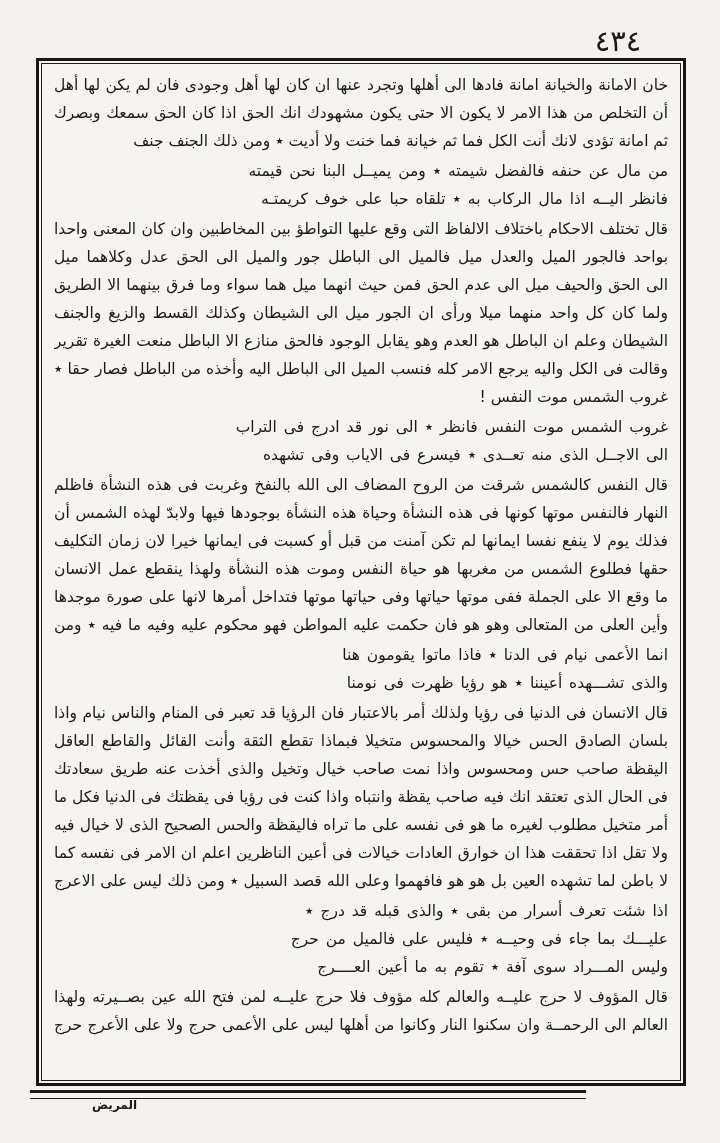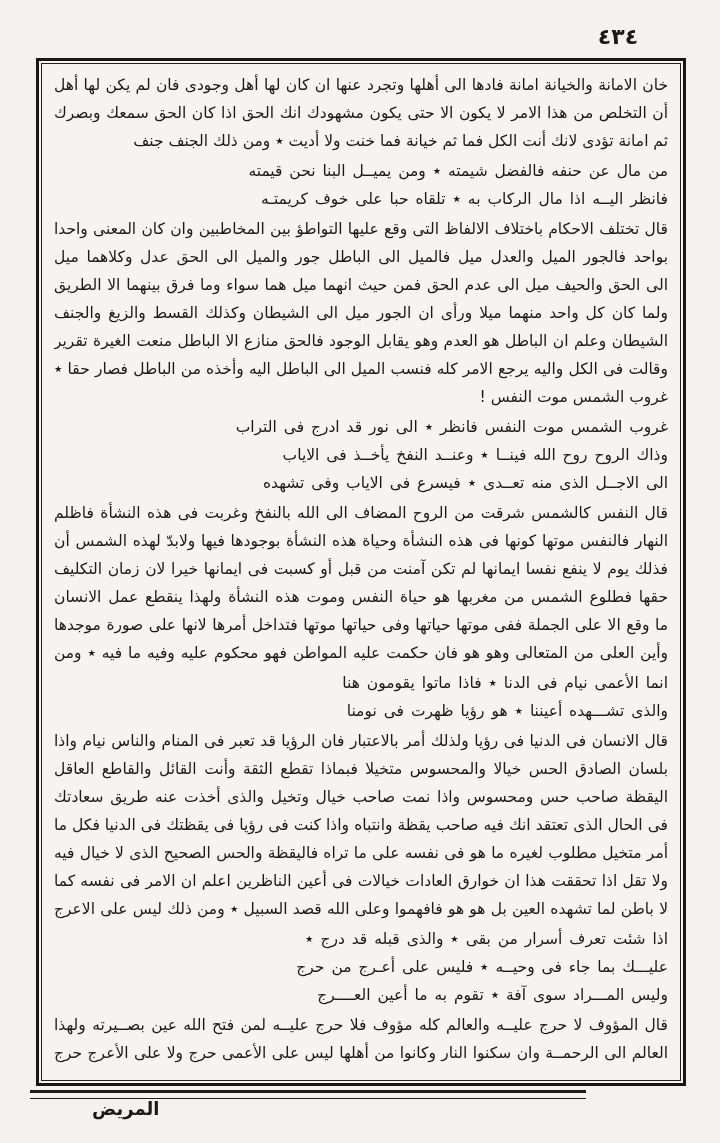--- a/index.html
+++ b/index.html
@@ -14,22 +14,22 @@
     font-family: "DejaVu Sans", sans-serif;
     color: #1b1a18;
     overflow: hidden;
   }
   .page-number {
     position: absolute;
     top: 24px;
     left: 578px;
     width: 80px;
     text-align: center;
-    font-size: 22px;
-    font-weight: bold;
+    font-size: 29px;
+    font-weight: normal;
     letter-spacing: 1px;
     direction: rtl;
   }
   .frame-outer {
     position: absolute;
     left: 36px;
     top: 58px;
     width: 650px;
     height: 1028px;
     border: 3px solid #181714;
@@ -75,21 +75,21 @@
     top: 1090px;
     width: 556px;
     height: 5px;
     border-top: 3px solid #1c1b18;
     border-bottom: 1px solid #1c1b18;
   }
   .catchword {
     position: absolute;
     left: 92px;
     top: 1098px;
-    font-size: 18px;
+    font-size: 12px;
     font-weight: bold;
     direction: rtl;
   }
 </style>
 </head>
 <body>
 
 <div class="page-number">٤٣٤</div>
 
 <div class="frame-outer">
@@ -108,21 +108,20 @@
           <div class="prose-line">قال تختلف الاحكام باختلاف الالفاظ التى وقع عليها التواطؤ بين المخاطبين وان كان المعنى واحدا فالمصرف ليس</div>
           <div class="prose-line">بواحد فالجور الميل والعدل ميل فالميل الى الباطل جور والميل الى الحق عدل وكلاهما ميل وكذلك الدين الحنيفى ميل</div>
           <div class="prose-line">الى الحق والحيف ميل الى عدم الحق فمن حيث انهما ميل هما سواء وما فرق بينهما الا الطريق ولذلك ذكر الله نجدين</div>
           <div class="prose-line">ولما كان كل واحد منهما ميلا ورأى ان الجور ميل الى الشيطان وكذلك القسط والزيغ والجنف وكل ميل الى</div>
           <div class="prose-line">الشيطان وعلم ان الباطل هو العدم وهو يقابل الوجود فالحق منازع الا الباطل منعت الغيرة تقرير ذلك فحكمت</div>
           <div class="prose-line">وقالت فى الكل واليه يرجع الامر كله فنسب الميل الى الباطل اليه وأخذه من الباطل فصار حقا ٭ ومن ذلك فى</div>
           <div class="prose-line short">غروب الشمس موت النفس !</div>
         </div>
         <div class="verse-block">
           <div class="verse-line">غروب الشمس موت النفس فانظر ٭ الى نور قد ادرج فى التراب</div>
-          <div class="verse-line">وذاك الروح روح الله فينــا ٭ وعنــد النفخ يأخــذ فى الاياب</div>
           <div class="verse-line">الى الاجــل الذى منه تعــدى ٭ فيسرع فى الاياب وفى تشهده</div>
         </div>
         <div class="prose-block">
           <div class="prose-line">قال النفس كالشمس شرقت من الروح المضاف الى الله بالنفخ وغربت فى هذه النشأة فاظلم الجو فقيل جاء الليل وادبر</div>
           <div class="prose-line">النهار فالنفس موتها كونها فى هذه النشأة وحياة هذه النشأة بوجودها فيها ولابدّ لهذه الشمس أن تطلع من مغربها</div>
           <div class="prose-line">فذلك يوم لا ينفع نفسا ايمانها لم تكن آمنت من قبل أو كسبت فى ايمانها خيرا لان زمان التكليف ذهب وانقضى فى</div>
           <div class="prose-line">حقها فطلوع الشمس من مغربها هو حياة النفس وموت هذه النشأة ولهذا ينقطع عمل الانسان بالموت لان الخطاب</div>
           <div class="prose-line">ما وقع الا على الجملة ففى موتها حياتها وفى حياتها موتها فتداخل أمرها لانها على صورة موجدها أين الكبير من المتكبر</div>
           <div class="prose-line">وأين العلى من المتعالى وهو هو فان حكمت عليه المواطن فهو محكوم عليه وفيه ما فيه ٭ ومن ذلك زينة الدنيا رؤيا</div>
         </div>
@@ -134,21 +133,21 @@
           <div class="prose-line">قال الانسان فى الدنيا فى رؤيا ولذلك أمر بالاعتبار فان الرؤيا قد تعبر فى المنام والناس نيام واذا ماتوا انتبهوا فاذا كان</div>
           <div class="prose-line">بلسان الصادق الحس خيالا والمحسوس متخيلا فبماذا تقطع الثقة وأنت القائل والقاطع العاقل العالم بأنك فى حال</div>
           <div class="prose-line">اليقظة صاحب حس ومحسوس واذا نمت صاحب خيال وتخيل والذى أخذت عنه طريق سعادتك جعلك نائمًا</div>
           <div class="prose-line">فى الحال الذى تعتقد انك فيه صاحب يقظة وانتباه واذا كنت فى رؤيا فى يقظتك فى الدنيا فكل ما أنت فيه هو</div>
           <div class="prose-line">أمر متخيل مطلوب لغيره ما هو فى نفسه على ما تراه فاليقظة والحس الصحيح الذى لا خيال فيه فى النشأة الآخرة</div>
           <div class="prose-line">ولا تقل اذا تحققت هذا ان خوارق العادات خيالات فى أعين الناظرين اعلم ان الامر فى نفسه كما تراه العين فانه</div>
           <div class="prose-line">لا باطن لما تشهده العين بل هو هو فافهموا وعلى الله قصد السبيل ٭ ومن ذلك ليس على الاعرج من حرج</div>
         </div>
         <div class="verse-block">
           <div class="verse-line">اذا شئت تعرف أسرار من بقى ٭ والذى قبله قد درج ٭</div>
-          <div class="verse-line">عليـــك بما جاء فى وحيــه ٭ فليس على أعـرج من حرج</div>
+          <div class="verse-line">عليـــك بما جاء فى وحيــه ٭ فليس على فالميل من حرج</div>
           <div class="verse-line">وليس المـــراد سوى آفة ٭ تقوم به ما أعين العــــرج</div>
         </div>
         <div class="prose-block">
           <div class="prose-line">قال المؤوف لا حرج عليــه والعالم كله مؤوف فلا حرج عليــه لمن فتح الله عين بصــيرته ولهذا قلنا مآل</div>
           <div class="prose-line">العالم الى الرحمــة وان سكنوا النار وكانوا من أهلها ليس على الأعمى حرج ولا على الأعرج حرج ولا على</div>
         </div>
       </div>
   </div>
 </div>
 

